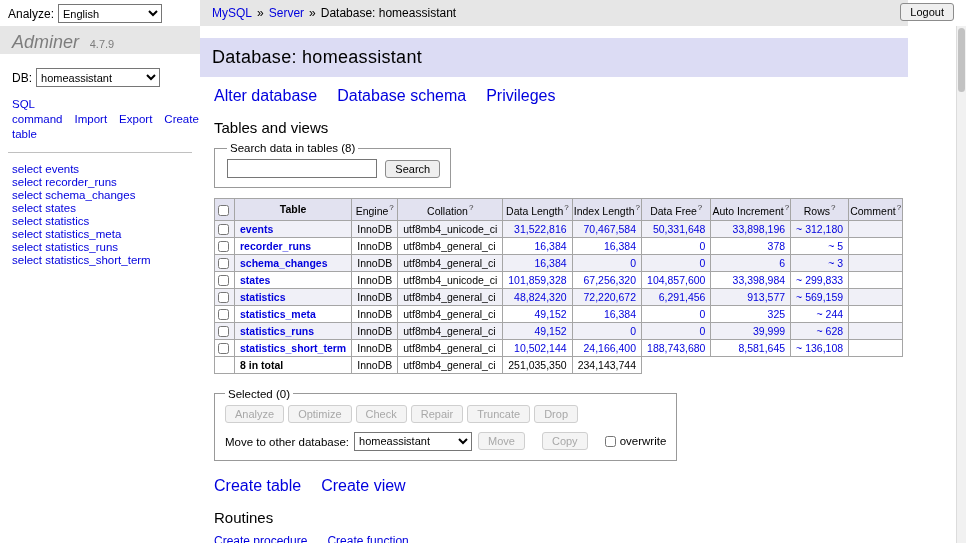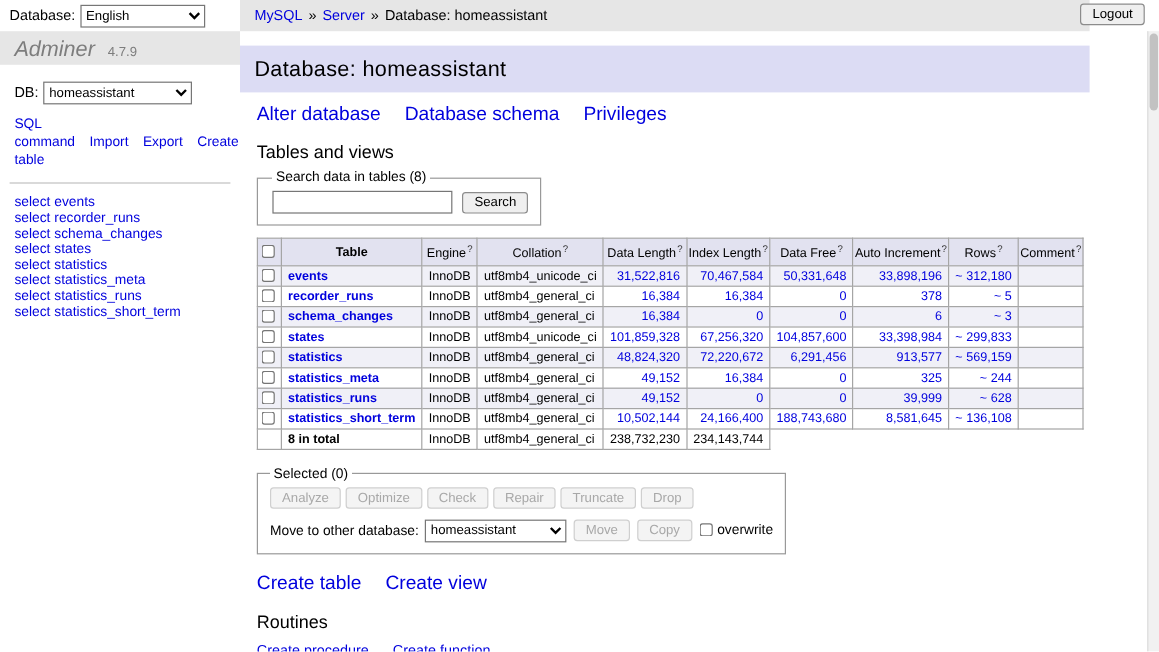--- a/index.html
+++ b/index.html
@@ -93,32 +93,32 @@
   td.num { text-align: right; }
   td.num a { color: var(--link); }
   td.total-name { font-weight: bold; }
   td.noborder { border: none; background: #fff; }
   th:last-child { min-width: 52px; }
 
   .selected-fs { margin: 14px 0 0 14px; }
   .btn-row button { margin-right: 4px; }
   .move-row { margin-top: 9px; font-size: 11.5px; }
   .move-row select { width: 118px; margin: 0 6px 0 5px; }
-  .move-row button { margin-right: 6px; text-align: center; }
+  .move-row button { margin-right: 17px; text-align: center; }
   .move-row .ow-label { margin-left: 2px; font-size: 11.5px; }
 
   .create-links { margin: 16px 0 0 14px; }
   .routine-links { margin: 8px 0 0 14px; }
   .routine-links a { margin-right: 20px; font-size: 12px; }
 </style>
 </head>
 <body>
 
 <div class="lang-row">
-  <label>Database:</label><select><option>English</option></select>
+  <label>Analyze:</label><select><option>English</option></select>
 </div>
 
 <div class="breadcrumb"><a>MySQL</a><span class="sep">»</span><a>Server</a><span class="sep">»</span><span>Database: homeassistant</span></div>
 
 <button class="logout-btn">Logout</button>
 
 <div class="scrollbar">
   <div class="thumb"></div>
 </div>
 
@@ -269,21 +269,21 @@
           <td class="num"><a>~ 136,108</a></td>
           <td></td>
         </tr>
       </tbody>
     <tfoot>
       <tr>
           <td class="cb"></td>
           <td class="total-name">8 in total</td>
           <td>InnoDB</td>
           <td>utf8mb4_general_ci</td>
-          <td class="num">238,732,230</td>
+          <td class="num">251,035,350</td>
           <td class="num">234,143,744</td>
           <td class="noborder"></td>
           <td class="noborder"></td>
           <td class="noborder"></td>
           <td class="noborder"></td>
         </tr>
     </tfoot>
   </table>
 
   <fieldset class="selected-fs">

